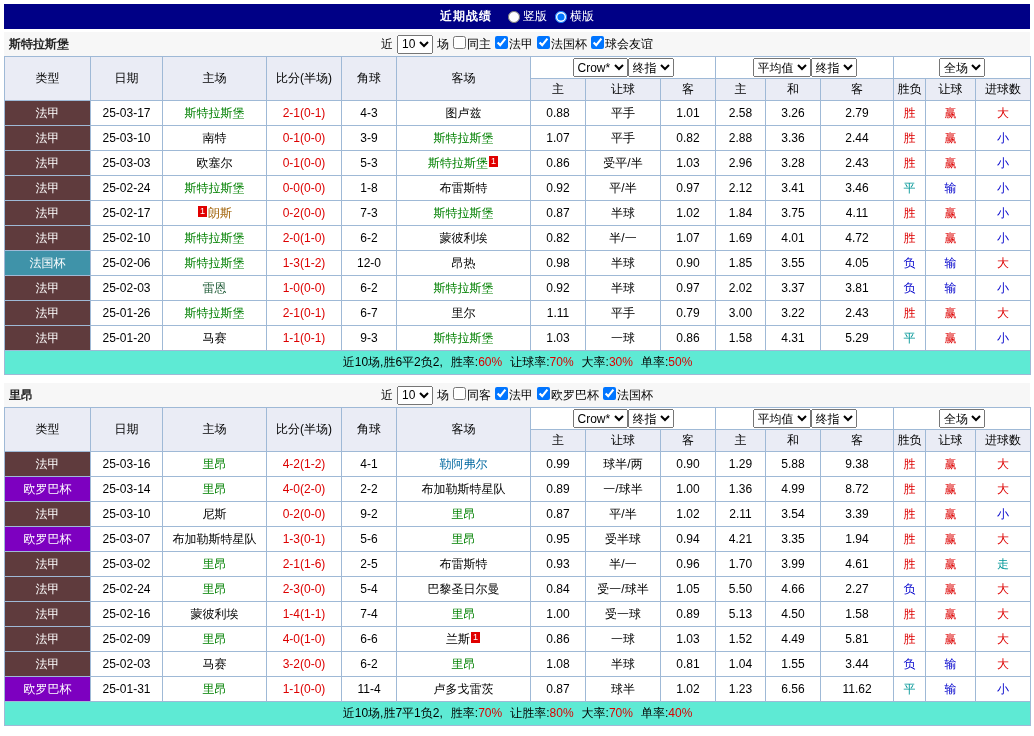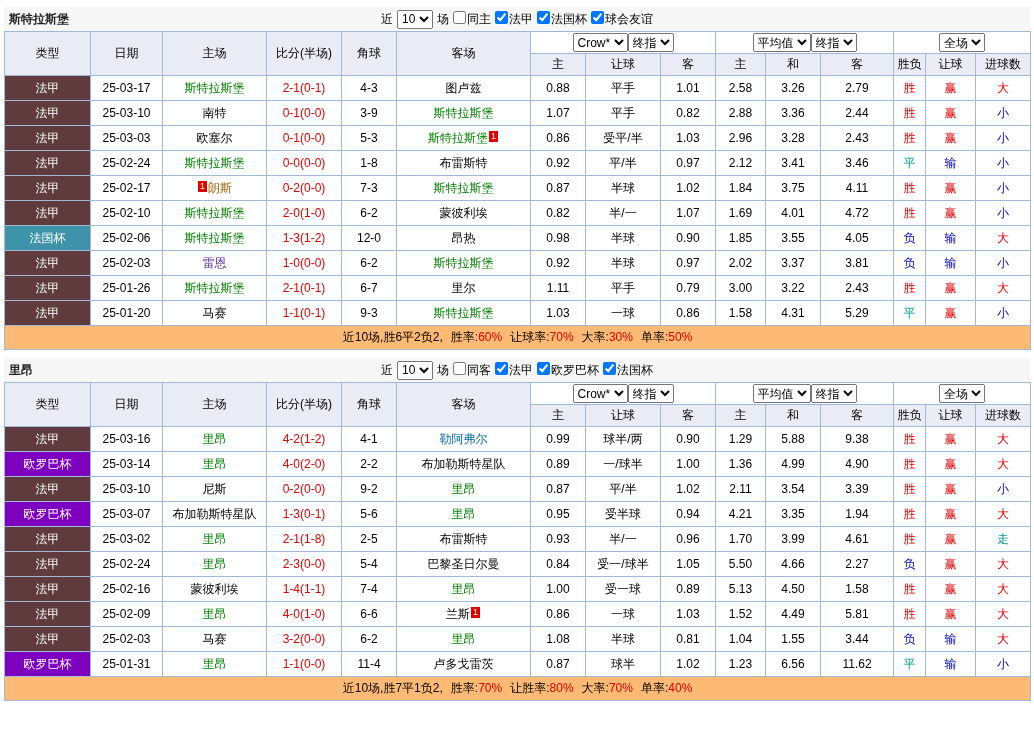--- a/index.html
+++ b/index.html
@@ -20,27 +20,38 @@
   select.dd{font-size:12px;height:19px;font-family:inherit}
   table.grid{border-collapse:collapse;width:1026px;table-layout:fixed}
   .grid th,.grid td{border:1px solid #9fb9d6;text-align:center;padding:0 1px;white-space:nowrap;overflow:hidden}
   .grid thead th{background:#eaecf5;font-weight:normal;height:22px}
   .grid thead th.ddcell{background:#fff}
   .grid tbody td{height:25px;background:#fff}
   .typecell{color:#fff}
   .team{cursor:pointer;text-decoration:none}
   .redcard{display:inline-block;background:#e00000;color:#fff;font-size:9px;line-height:11px;min-width:9px;
            padding:0 1px;margin:0 1px;vertical-align:3px}
-  .grid tfoot td{height:24px;background:#fdba74}
+  .grid tfoot td{height:24px;background:#5eead4}
   .stat{margin-left:8px}
 </style>
 </head>
 <body>
 
 <div class="page">
+  <div class="topbar" style="background: rgb(0, 0, 134);">
+    <span class="tb-title">近期战绩</span>
+    <label class="radio">
+      <input type="radio" name="layout" style="">
+      <span>竖版</span>
+    </label>
+    <label class="radio">
+      <input type="radio" name="layout" checked="" style="">
+      <span>横版</span>
+    </label>
+  </div>
   <div id="sections">
       <div class="section">
         <div class="sec-head">
           <span class="team-title">斯特拉斯堡</span>
           <span class="filters">
             <span>近</span>
             <select class="dd"><option>10</option></select>
             <span>场</span>
             <label class="chk">
               <input type="checkbox" style="">
@@ -218,21 +229,21 @@
               <td>1.85</td>
               <td>3.55</td>
               <td>4.05</td>
               <td style="color: rgb(0, 0, 204);">负</td>
               <td style="color: rgb(0, 0, 204);">输</td>
               <td style="color: rgb(221, 0, 0);">大</td>
             </tr>
             <tr class="drow">
               <td class="typecell" style="background: rgb(95, 59, 61);">法甲</td>
               <td>25-02-03</td>
-              <td><span class="team" style="color: #4c1d95; margin-top: 20px;">雷恩</span></td>
+              <td><span class="team" style="color: #14532d; margin-top: 20px;">雷恩</span></td>
               <td style="color: rgb(221, 0, 0);">1-0(0-0)</td>
               <td>6-2</td>
               <td><span class="team" style="color: rgb(0, 128, 0);">斯特拉斯堡</span></td>
               <td>0.92</td>
               <td>半球</td>
               <td>0.97</td>
               <td>2.02</td>
               <td>3.37</td>
               <td>3.81</td>
               <td style="color: rgb(0, 0, 204);">负</td>
@@ -371,21 +382,21 @@
               <td>25-03-14</td>
               <td><span class="team" style="color: rgb(0, 128, 0);">里昂</span></td>
               <td style="color: rgb(221, 0, 0);">4-0(2-0)</td>
               <td>2-2</td>
               <td><span class="team" style="color: rgb(0, 0, 0);">布加勒斯特星队</span></td>
               <td>0.89</td>
               <td>一/球半</td>
               <td>1.00</td>
               <td>1.36</td>
               <td>4.99</td>
-              <td>4.90</td>
+              <td>8.72</td>
               <td style="color: rgb(221, 0, 0);">胜</td>
               <td style="color: rgb(221, 0, 0);">赢</td>
               <td style="color: rgb(221, 0, 0);">大</td>
             </tr>
             <tr class="drow">
               <td class="typecell" style="background: rgb(95, 59, 61);">法甲</td>
               <td>25-03-10</td>
               <td><span class="team" style="color: rgb(0, 0, 0);">尼斯</span></td>
               <td style="color: rgb(221, 0, 0);">0-2(0-0)</td>
               <td>9-2</td>
@@ -414,21 +425,21 @@
               <td>3.35</td>
               <td>1.94</td>
               <td style="color: rgb(221, 0, 0);">胜</td>
               <td style="color: rgb(221, 0, 0);">赢</td>
               <td style="color: rgb(221, 0, 0);">大</td>
             </tr>
             <tr class="drow">
               <td class="typecell" style="background: rgb(95, 59, 61);">法甲</td>
               <td>25-03-02</td>
               <td><span class="team" style="color: rgb(0, 128, 0);">里昂</span></td>
-              <td style="color: rgb(221, 0, 0);">2-1(1-8)</td>
+              <td style="color: rgb(221, 0, 0);">2-1(1-6)</td>
               <td>2-5</td>
               <td><span class="team" style="color: rgb(0, 0, 0);">布雷斯特</span></td>
               <td>0.93</td>
               <td>半/一</td>
               <td>0.96</td>
               <td>1.70</td>
               <td>3.99</td>
               <td>4.61</td>
               <td style="color: rgb(221, 0, 0);">胜</td>
               <td style="color: rgb(221, 0, 0);">赢</td>

